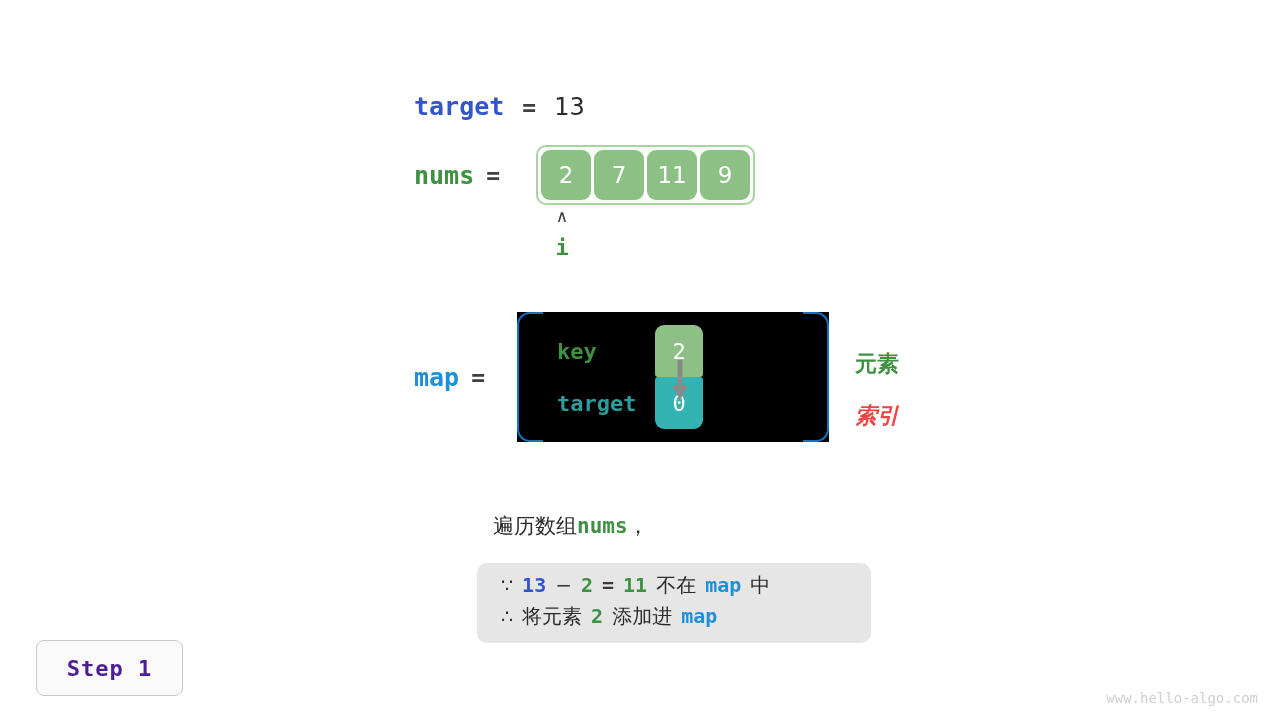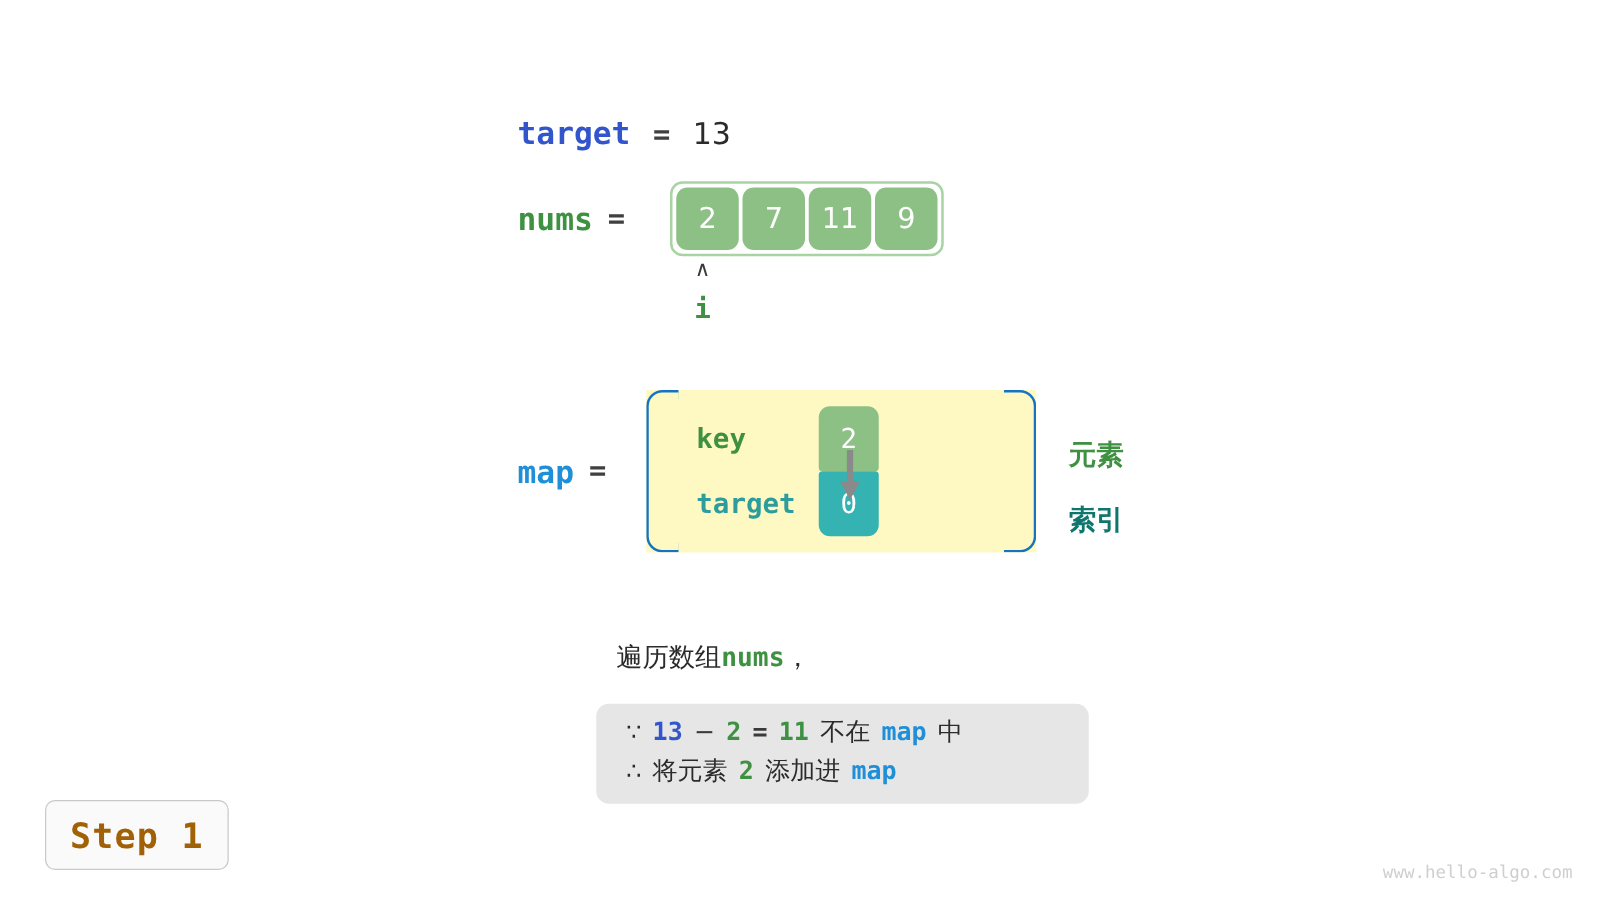--- a/index.html
+++ b/index.html
@@ -120,21 +120,21 @@
     font-family: "DejaVu Sans Mono", monospace;
     font-weight: bold;
     font-size: 25px;
     color: #1f8fd8;
   }
   #map-box {
     position: relative;
     margin-left: 32px;
     width: 312px;
     height: 130px;
-    background: #fef9c3;
+    background: #000000;
   }
   #map-bracket-left, #map-bracket-right {
     position: absolute;
     top: 0;
     width: 26px;
     height: 130px;
     box-sizing: border-box;
     border: 2.5px solid #1573c4;
   }
   #map-bracket-left {
@@ -198,21 +198,21 @@
   }
   .side-anno {
     font-family: "DejaVu Sans", sans-serif;
     font-weight: bold;
     font-size: 22px;
     height: 52px;
     display: flex;
     align-items: center;
   }
   #anno-element { color: #3f9142; }
-  #anno-index { color: #0f766e; }
+  #anno-index { color: #ef4444; font-style: italic; }
 
   
   #desc-line {
     position: absolute;
     left: 493px;
     top: 512px;
     font-size: 21px;
     color: #2b2b2b;
     display: flex;
     align-items: baseline;
@@ -251,22 +251,22 @@
     width: 145px;
     height: 54px;
     border: 1.5px solid #c9c9c9;
     border-radius: 8px;
     background: #fafafa;
     display: flex;
     align-items: center;
     justify-content: center;
     font-family: "DejaVu Sans Mono", monospace;
     font-weight: bold;
-    font-size: 28px;
-    color: #a16207;
+    font-size: 22px;
+    color: #4c1d95;
     letter-spacing: 1px;
   }
 
   
   #watermark {
     position: absolute;
     right: 22px;
     bottom: 14px;
     font-family: "DejaVu Sans Mono", monospace;
     font-size: 14px;

